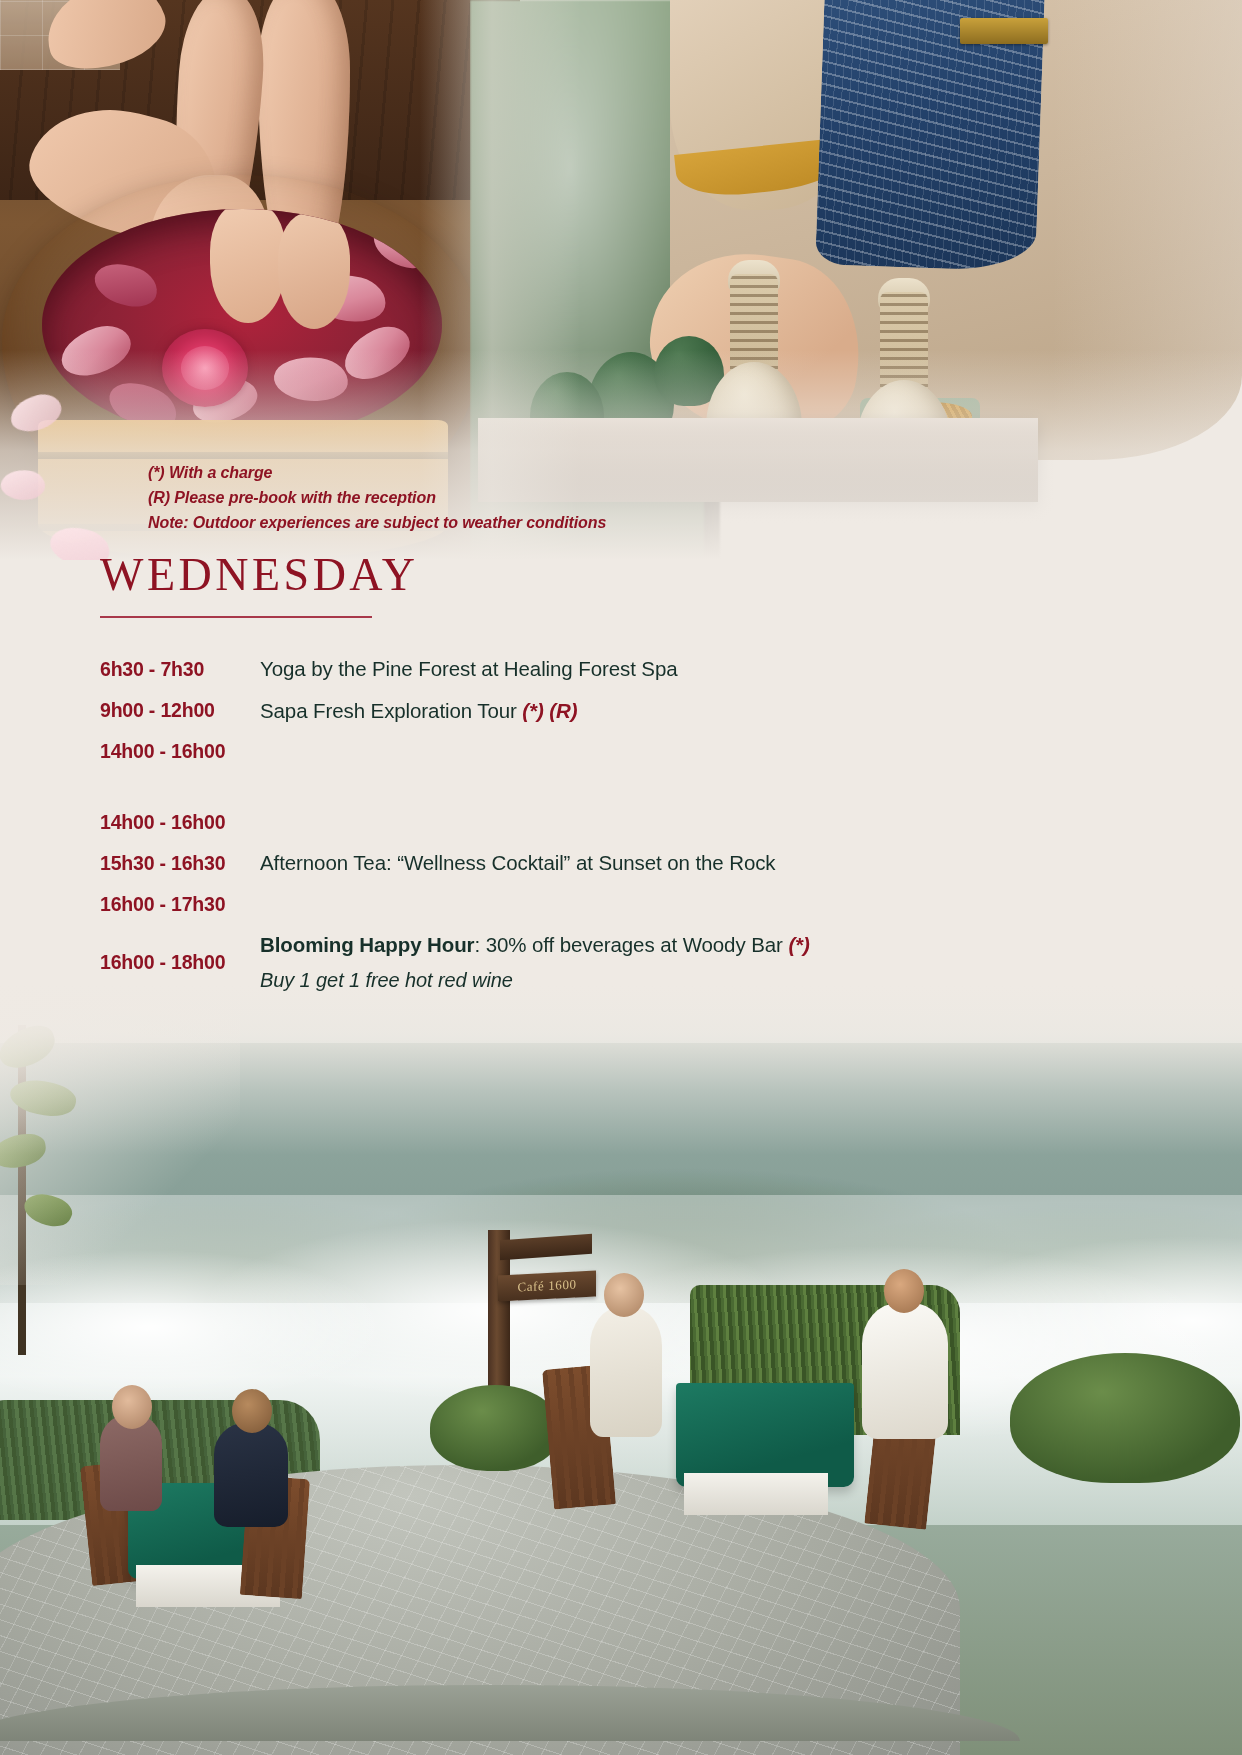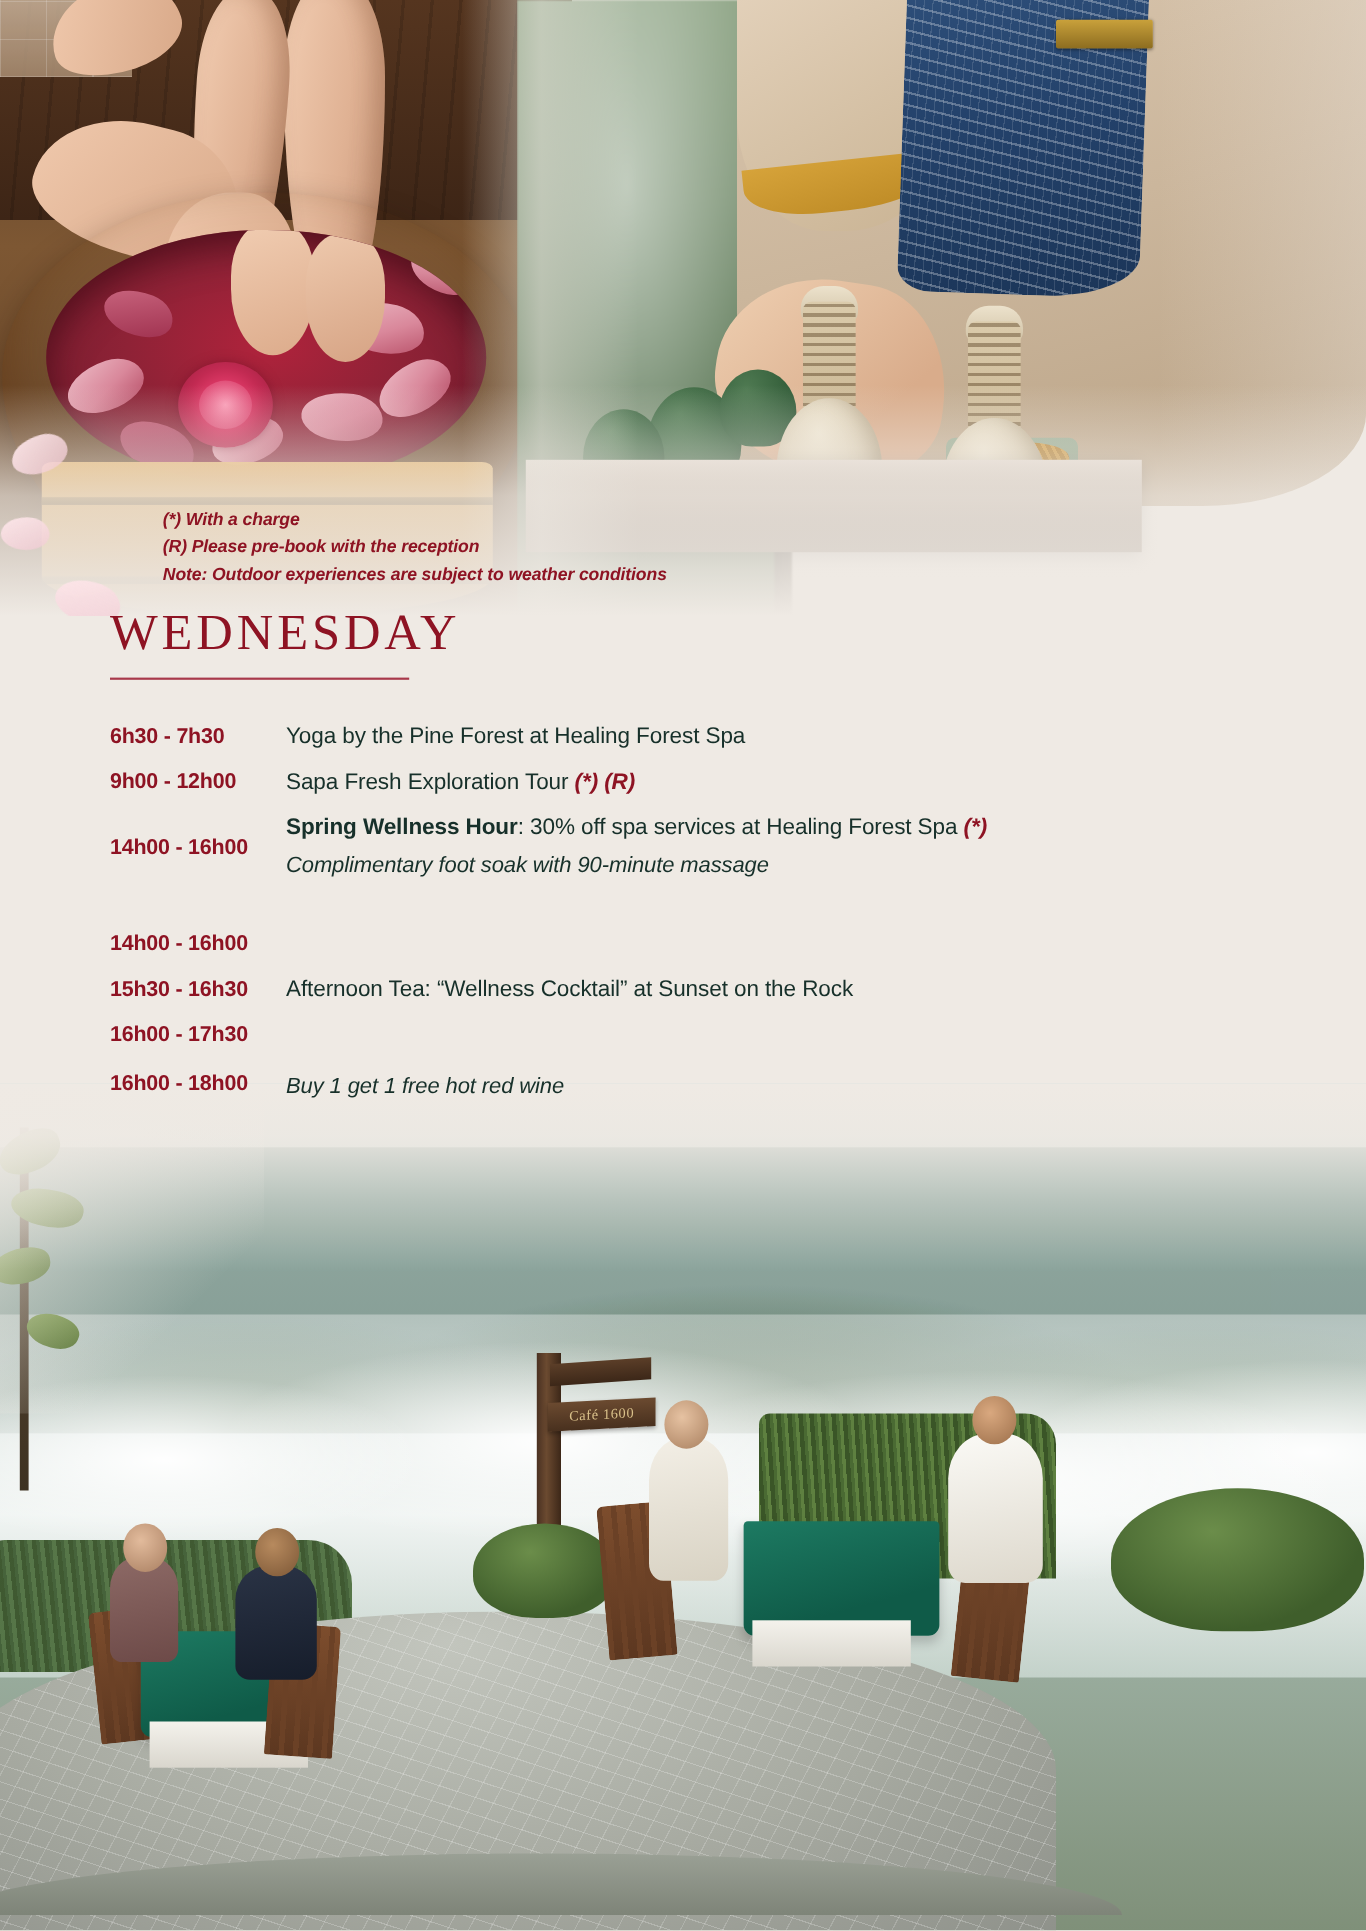--- a/index.html
+++ b/index.html
@@ -482,41 +482,38 @@
           </div>
         </div>
         <div class="row tight">
           <div class="time">9h00 - 12h00</div>
           <div class="desc">
             <div><span>Sapa Fresh Exploration Tour</span><span class="mark"> (*) (R)</span></div>
           </div>
         </div>
         <div class="row">
           <div class="time">14h00 - 16h00</div>
-          <div class="desc">
-            <div><span class="lead">Spring Wellness Hour</span><span>: 30% off spa services at Healing Forest Spa</span><span class="mark"> (*)</span></div>
-            <div class="subline">Complimentary foot soak with 90-minute massage</div>
-          </div>
         </div>
         <div class="gap"></div>
         <div class="row tight">
           <div class="time">14h00 - 16h00</div>
         </div>
         <div class="row tight">
           <div class="time">15h30 - 16h30</div>
           <div class="desc">
             <div><span>Afternoon Tea: “Wellness Cocktail” at Sunset on the Rock</span></div>
           </div>
         </div>
         <div class="row tight">
           <div class="time">16h00 - 17h30</div>
         </div>
         <div class="row">
           <div class="time">16h00 - 18h00</div>
           <div class="desc">
+            <div><span class="lead">Blooming Happy Hour</span><span>: 30% off beverages at Woody Bar</span><span class="mark"> (*)</span></div>
             <div class="subline">Buy 1 get 1 free hot red wine</div>
           </div>
         </div>
       </div>
   </div>
 
   <div class="notes" id="notes-block">
       <div>(*) With a charge</div>
       <div>(R) Please pre-book with the reception</div>
       <div>Note: Outdoor experiences are subject to weather conditions</div>

